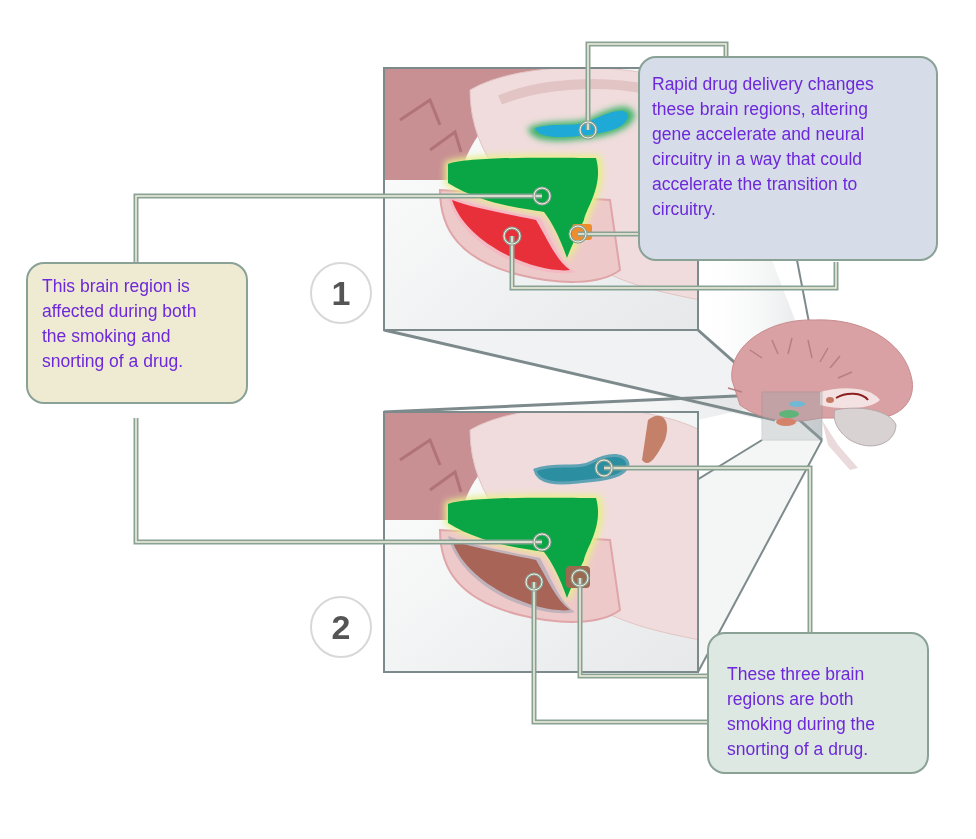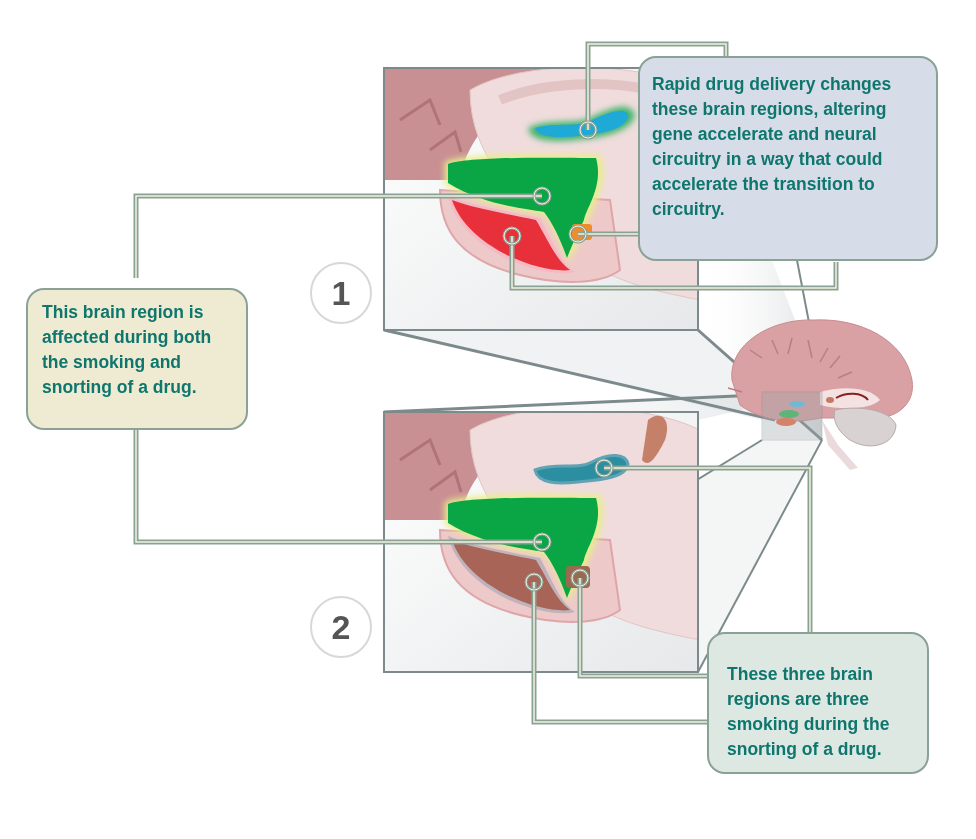--- a/index.html
+++ b/index.html
@@ -1,27 +1,26 @@
 <!DOCTYPE html>
 <html><head>
 <meta charset="utf-8">
 <style>
   html, body { margin:0; padding:0; background:#ffffff; }
   body { width:976px; height:839px; position:relative; overflow:hidden; font-family:"Liberation Sans", sans-serif; }
   #stage { position:absolute; left:0; top:0; width:976px; height:839px; }
   .callout {
     position:absolute; box-sizing:border-box;
     border:2px solid #8aa196; border-radius:18px;
-    font-size:17.5px; line-height:25px; color:#0f766e;
+    font-size:17.5px; line-height:25px; color:#6d28d9;
     padding:10px 14px;
-    font-weight:bold;
   }
   .callout span { display:block; }
   #callout-top { left:638px; top:56px; width:300px; height:205px; background:#d6dde9; padding:14px 12px; }
-  #callout-left { left:26px; top:288px; width:222px; height:142px; background:#efebd3; }
+  #callout-left { left:26px; top:262px; width:222px; height:142px; background:#efebd3; }
   #callout-bottom { left:707px; top:632px; width:222px; height:142px; background:#dde8e3; padding:28px 18px; }
   .num-badge {
     position:absolute; width:62px; height:62px; border-radius:50%;
     border:2px solid #d8d8d8; background:#fff; box-sizing:border-box;
     font-weight:bold; font-size:34px; color:#555; text-align:center; line-height:58px;
   }
   #badge-1 { left:310px; top:262px; }
   #badge-2 { left:310px; top:596px; }
 </style>
 </head>
@@ -177,17 +176,17 @@
 
 <div class="callout" id="callout-left">
   <span>This brain region is</span>
   <span>affected during both</span>
   <span>the smoking and</span>
   <span>snorting of a drug.</span>
 </div>
 
 <div class="callout" id="callout-bottom">
   <span>These three brain</span>
-  <span>regions are three</span>
+  <span>regions are both</span>
   <span>smoking during the</span>
   <span>snorting of a drug.</span>
 </div>
 </div>
 
 </body></html>

